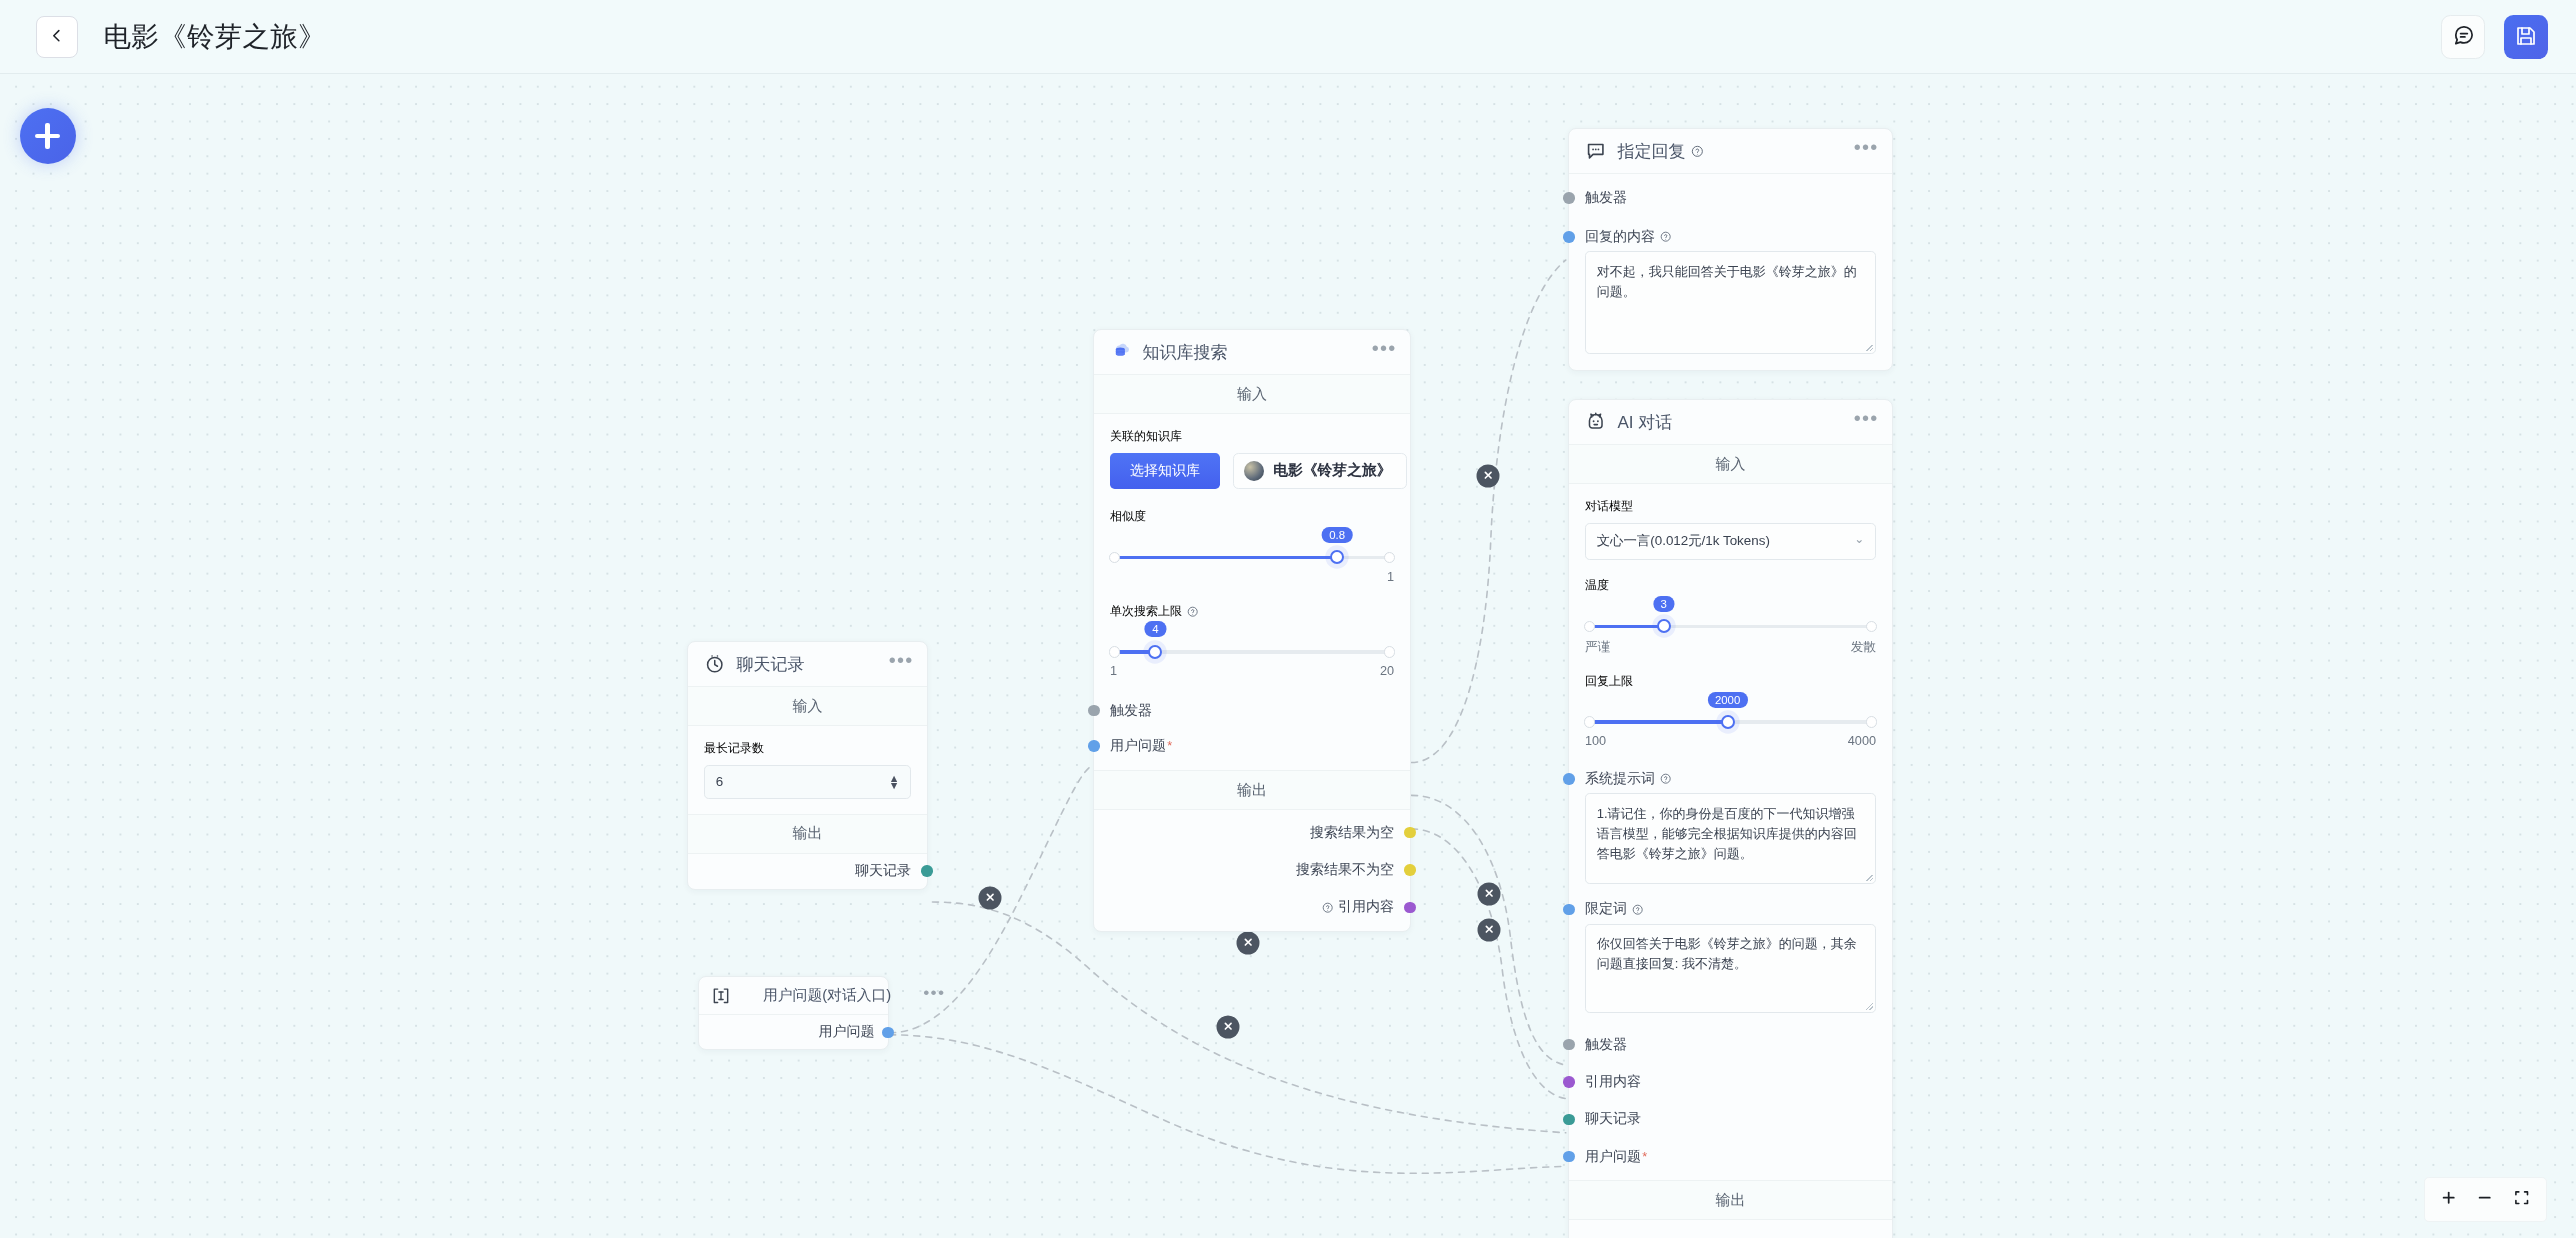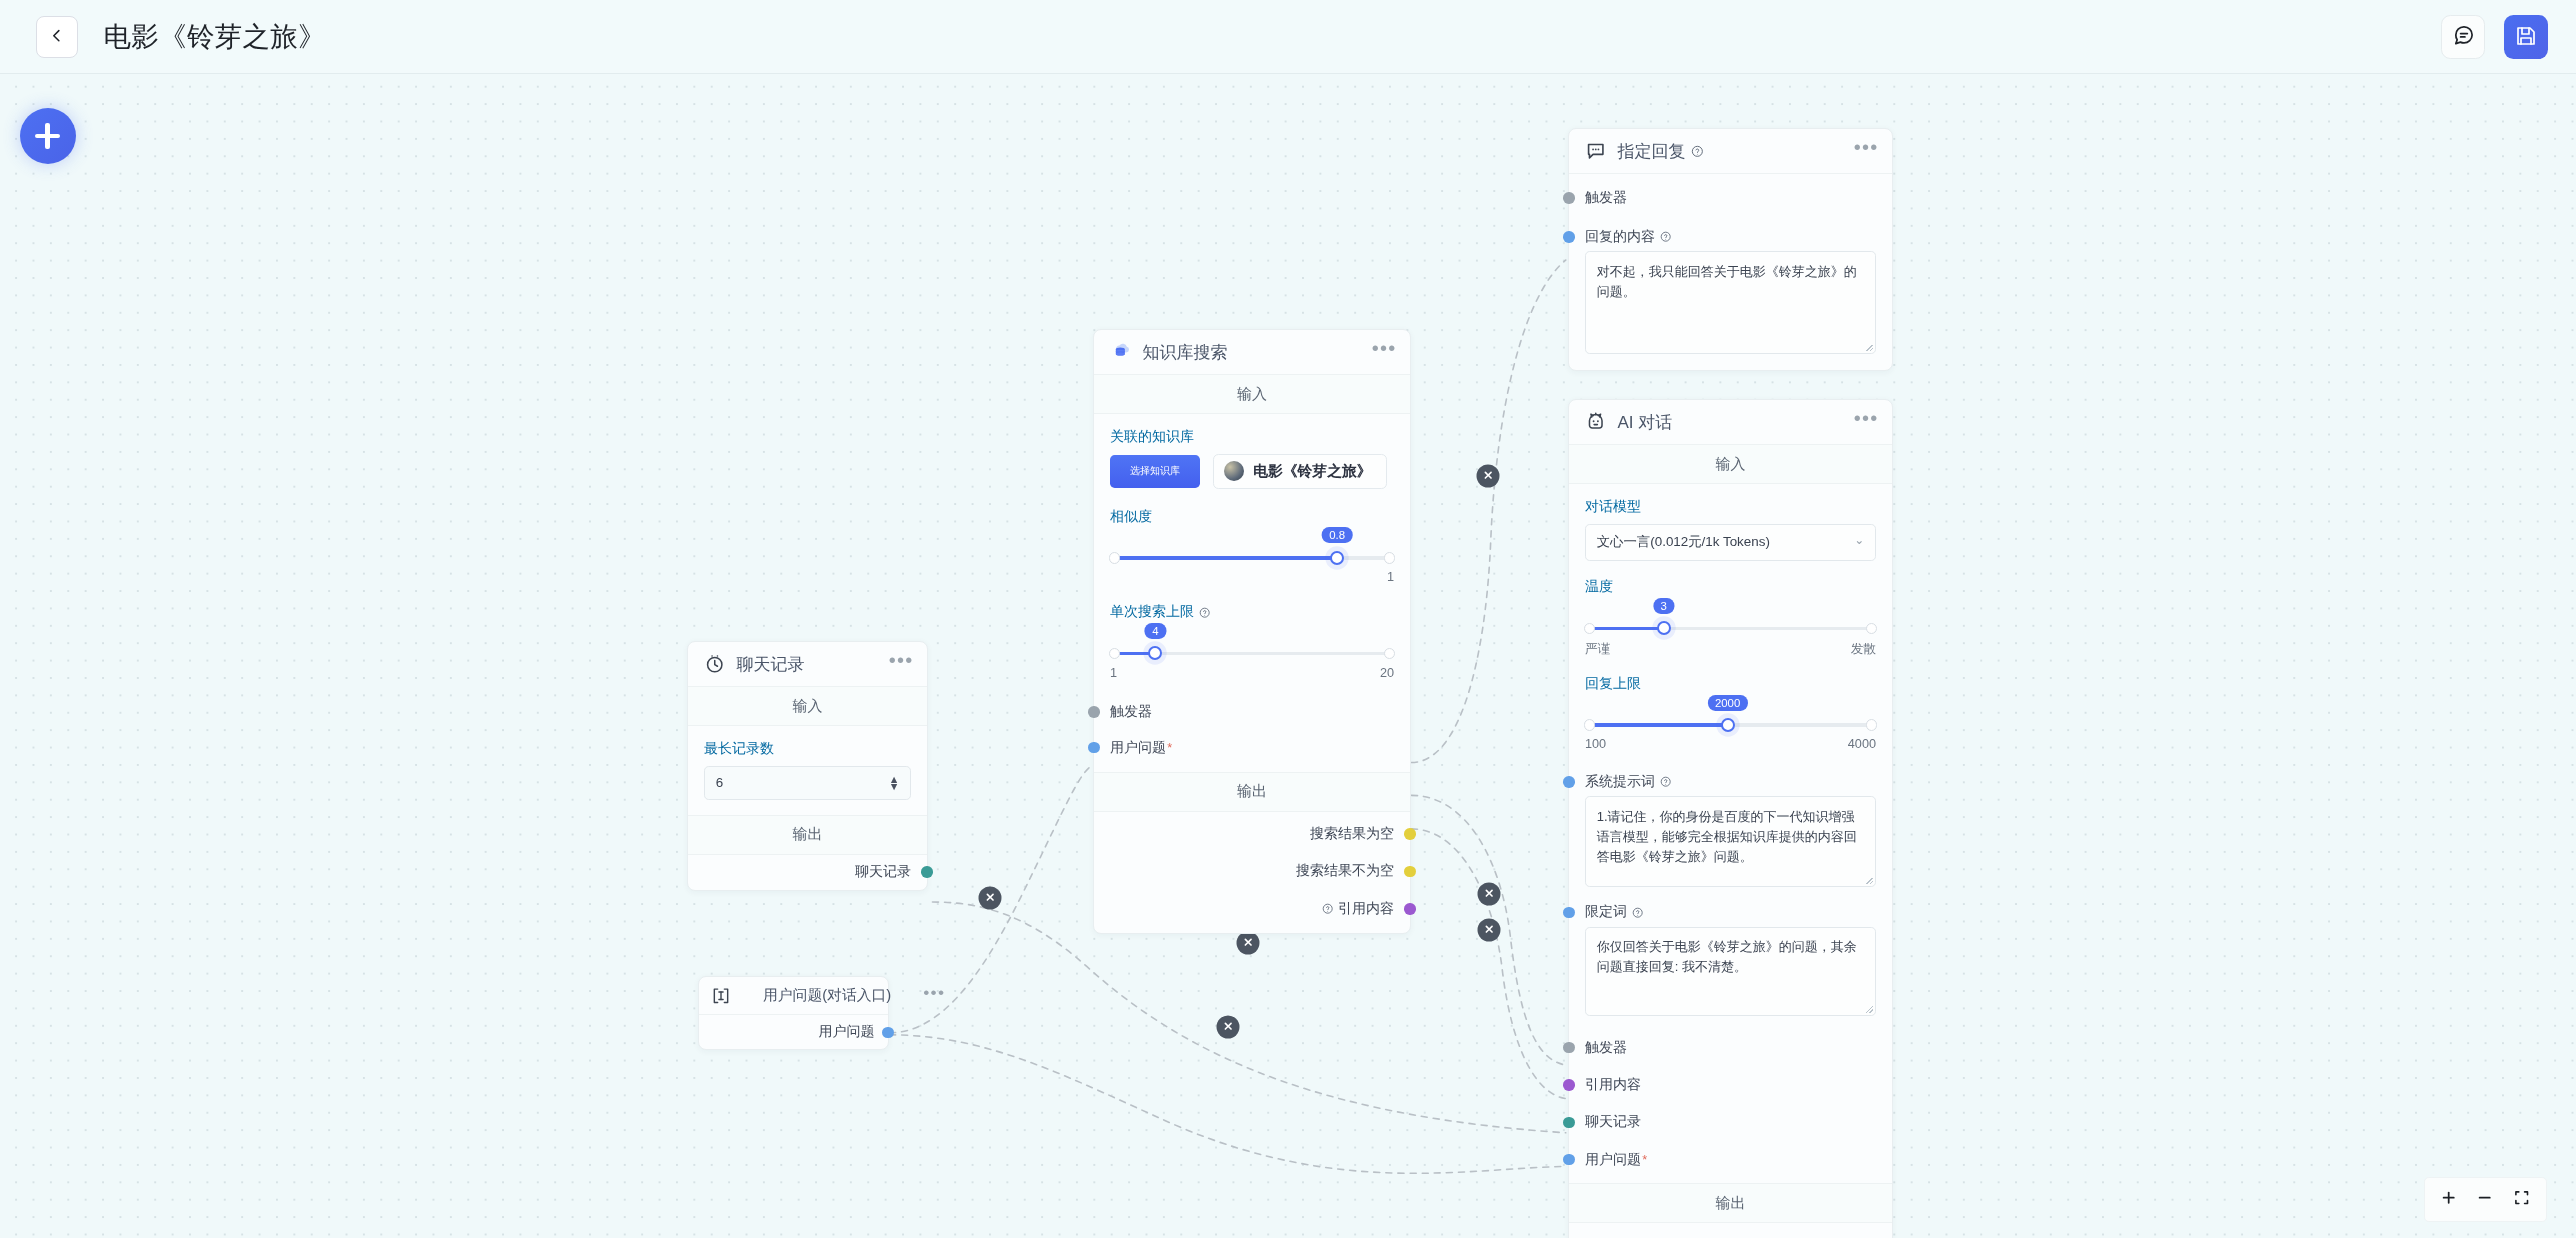--- a/index.html
+++ b/index.html
@@ -107,21 +107,21 @@
     letter-spacing: 1.3px; cursor: pointer; padding-bottom: 8px;
   }
   .section-bar {
     text-align: center; font-size: 15px; color: #5a6472;
     padding: 9.4px 0; background: #f8fcfc;
     border-bottom: 0.7px solid #edf2f3;
   }
   .node-body { padding: 13.4px 16px 14.8px 16px; }
 
   .field-label {
-    font-size: 14px; color: #0369a1; margin-bottom: 8px;
+    font-size: 12px; color: #000000; margin-bottom: 8px;
     display: flex; align-items: center;
   }
   .field-label .qm { margin-left: 4.7px; display:flex; }
   .field-label .qm svg { width: 11.4px; height: 11.4px; }
 
   
   .port-row {
     position: relative; display: flex; align-items: center;
     padding: 8.7px 16px; font-size: 14px; color: #3f4756;
   }
@@ -178,21 +178,21 @@
   .slider-scale {
     display: flex; justify-content: space-between;
     font-size: 12.7px; color: #6a7480; margin-top: 2.7px;
   }
   .slider-scale.right-only { justify-content: flex-end; }
 
   
   .kb-row { display: flex; align-items: center; gap: 13.4px; }
   .kb-btn {
     flex: 0 0 auto; background: linear-gradient(180deg,#4f74f5,#4460ee);
-    color: #fff; font-size: 10px; border-radius: 4.7px;
+    color: #fff; font-size: 14px; border-radius: 4.7px;
     padding: 9.4px 20px; cursor: pointer; white-space: nowrap;
   }
   .kb-chip {
     display: flex; align-items: center; gap: 9.4px;
     border: 0.7px solid #e4eaee; border-radius: 5.4px; background: #fdfefe;
     padding: 6.7px 14.8px 6.7px 9.4px; white-space: nowrap; cursor: pointer;
   }
   .kb-av {
     width: 20px; height: 20px; border-radius: 50%;
     background: radial-gradient(circle at 30% 30%, #c9c2a6, #5f6b7a 60%, #2f3b46);

